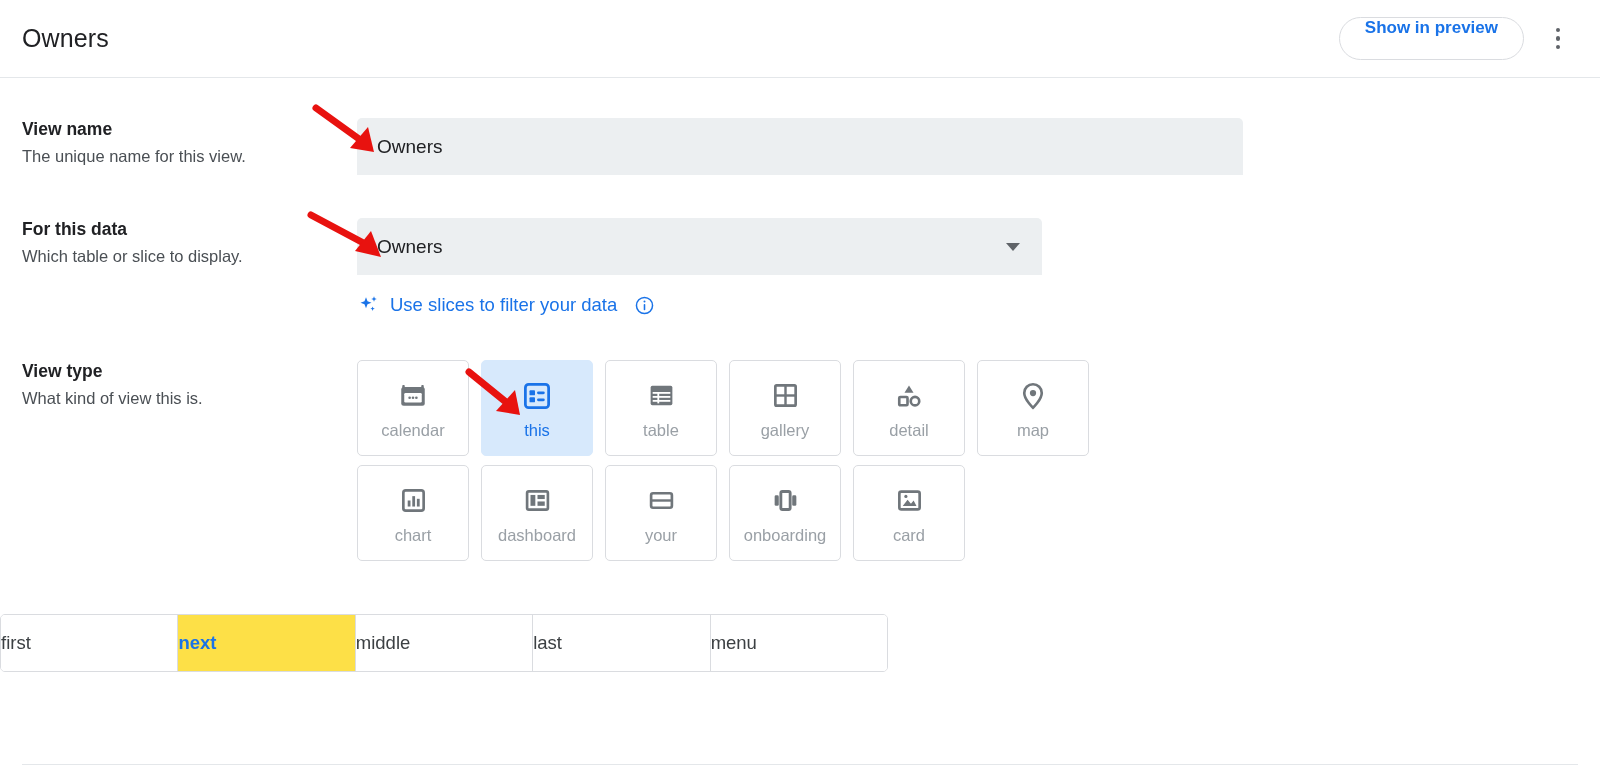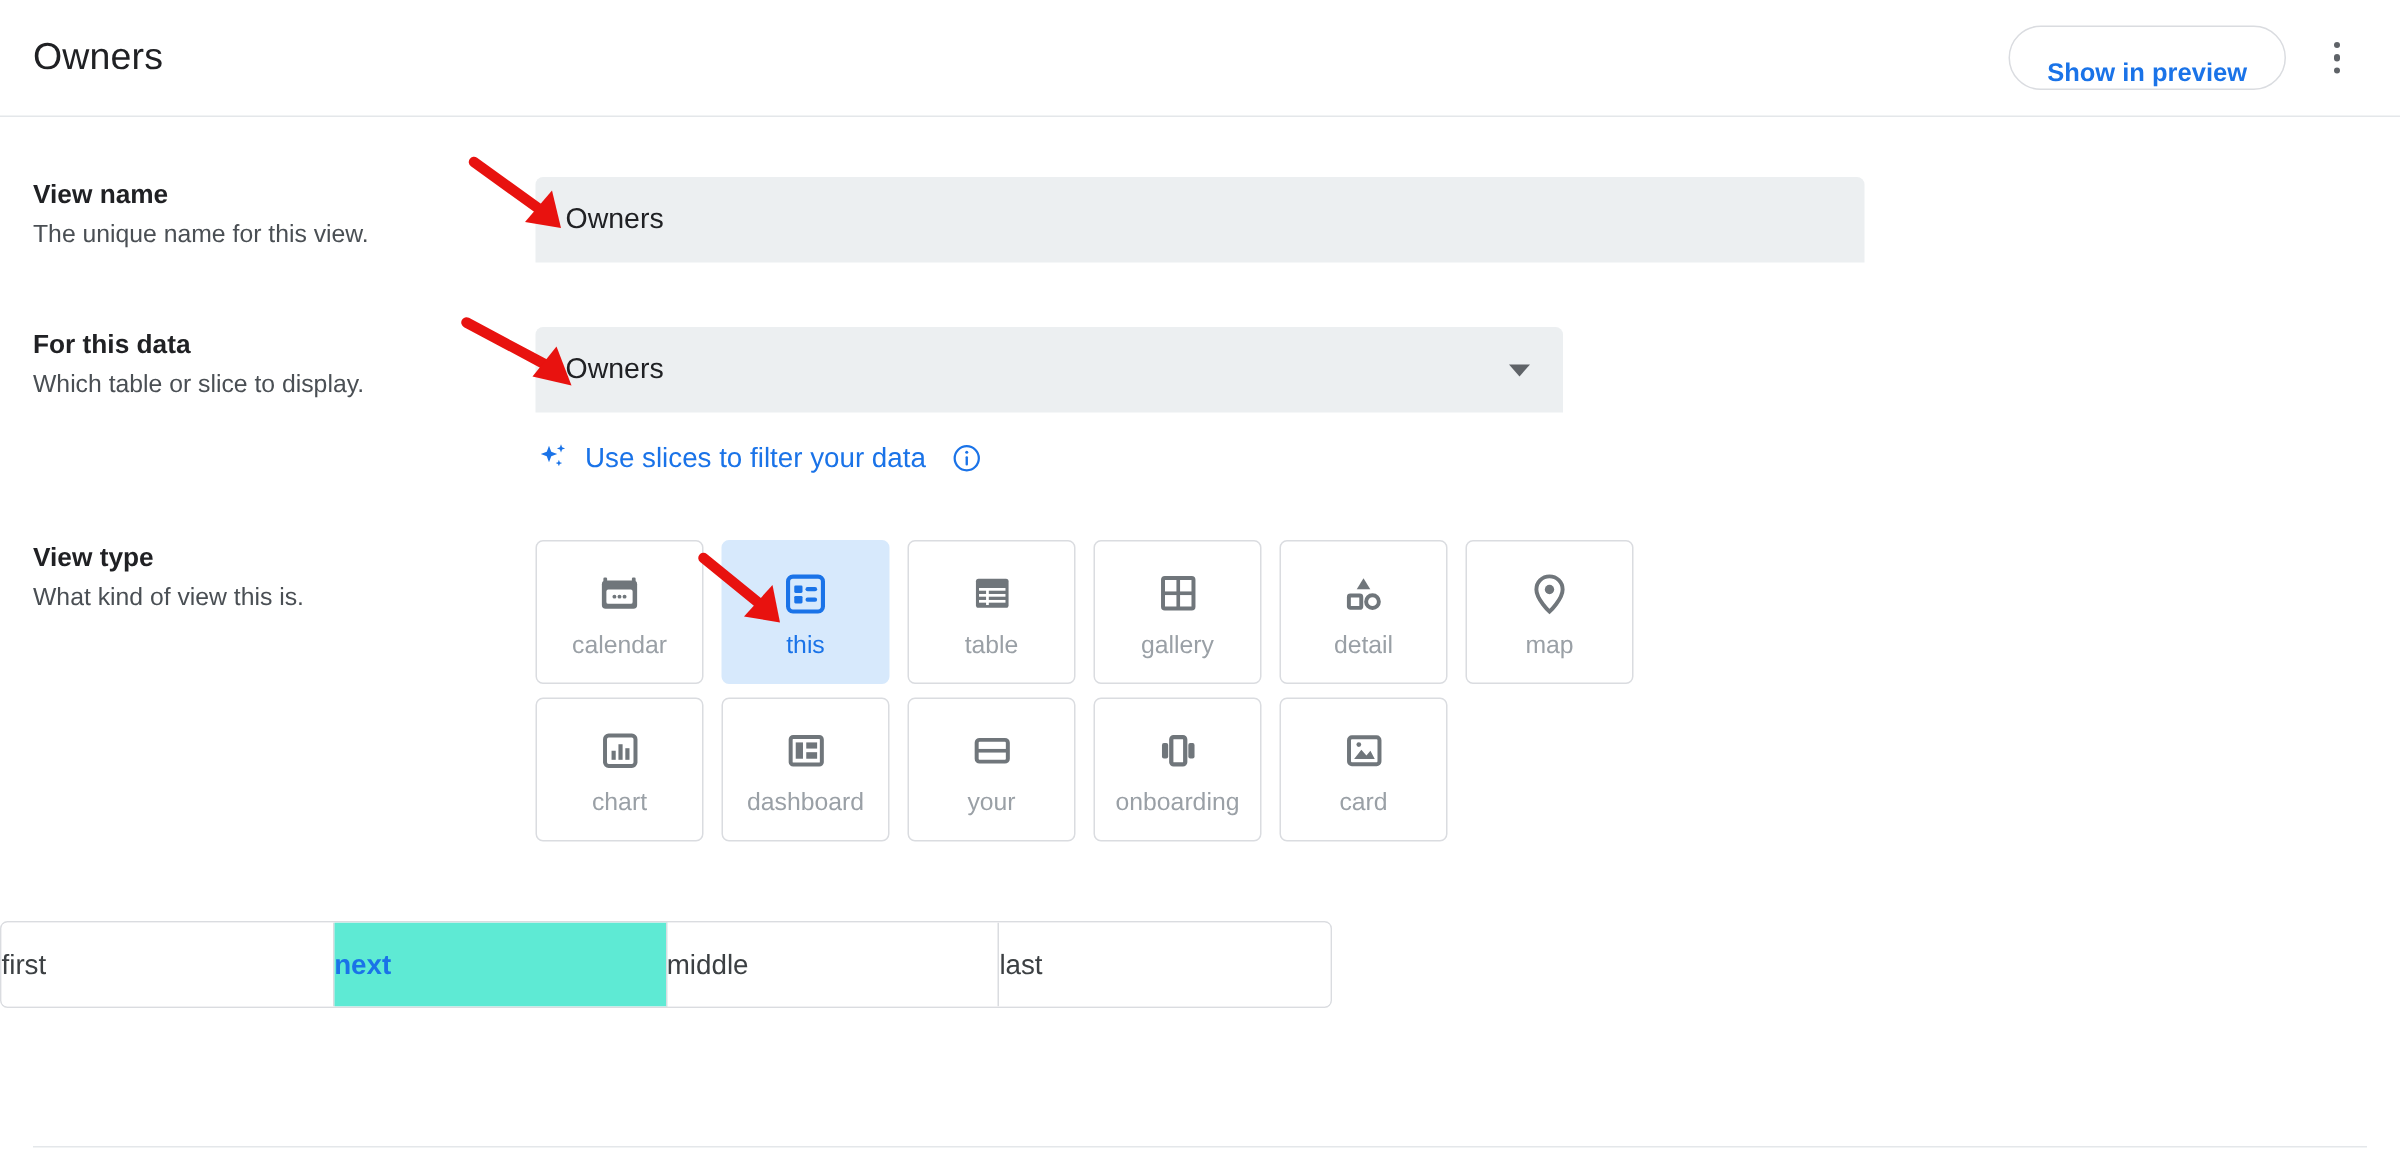--- a/index.html
+++ b/index.html
@@ -29,21 +29,21 @@
     color: #202124;
     letter-spacing: .1px;
   }
   .header-spacer { flex: 1; }
   .preview-btn {
     border: 1px solid #dadce0;
     border-radius: 22px;
     height: 43px;
     padding: 0 25px;
     display: flex;
-    align-items: flex-end;
+    align-items: flex-start;
     background: #fff;
     color: #1a73e8;
     font-size: 17px;
     font-weight: 700;
     cursor: pointer;
     white-space: nowrap;
   }
   .kebab {
     width: 40px;
     height: 44px;
@@ -187,21 +187,21 @@
     align-items: center;
     justify-content: flex-start;
     font-size: 18.5px;
     color: #3c4043;
     border-right: 1px solid #dadce0;
     cursor: pointer;
     background: #fff;
   }
   .seg:last-child { border-right: none; }
   .seg.selected {
-    background: #5eead4;
+    background: #fde047;
     color: #1a73e8;
     font-weight: 700;
   }
 
   .divider {
     position: absolute;
     left: 22px;
     right: 22px;
     top: 764px;
     height: 1px;
@@ -412,20 +412,23 @@
           </div>
           <div class="seg selected">
             <span>next</span>
           </div>
           <div class="seg">
             <span>middle</span>
           </div>
           <div class="seg">
             <span>last</span>
           </div>
+          <div class="seg">
+            <span>menu</span>
+          </div>
         </div>
     </div>
   </div>
 </div>
 
 <div class="divider"></div>
 
 <svg class="annot" style="left:308px; top:100px;" width="80" height="62" viewBox="0 0 80 62">
   <line x1="8" y1="8" x2="58" y2="44" stroke="#e8120f" stroke-width="7" stroke-linecap="round"></line>
   <path d="M42 48 L66 52 L60 27 Z" fill="#e8120f"></path>

